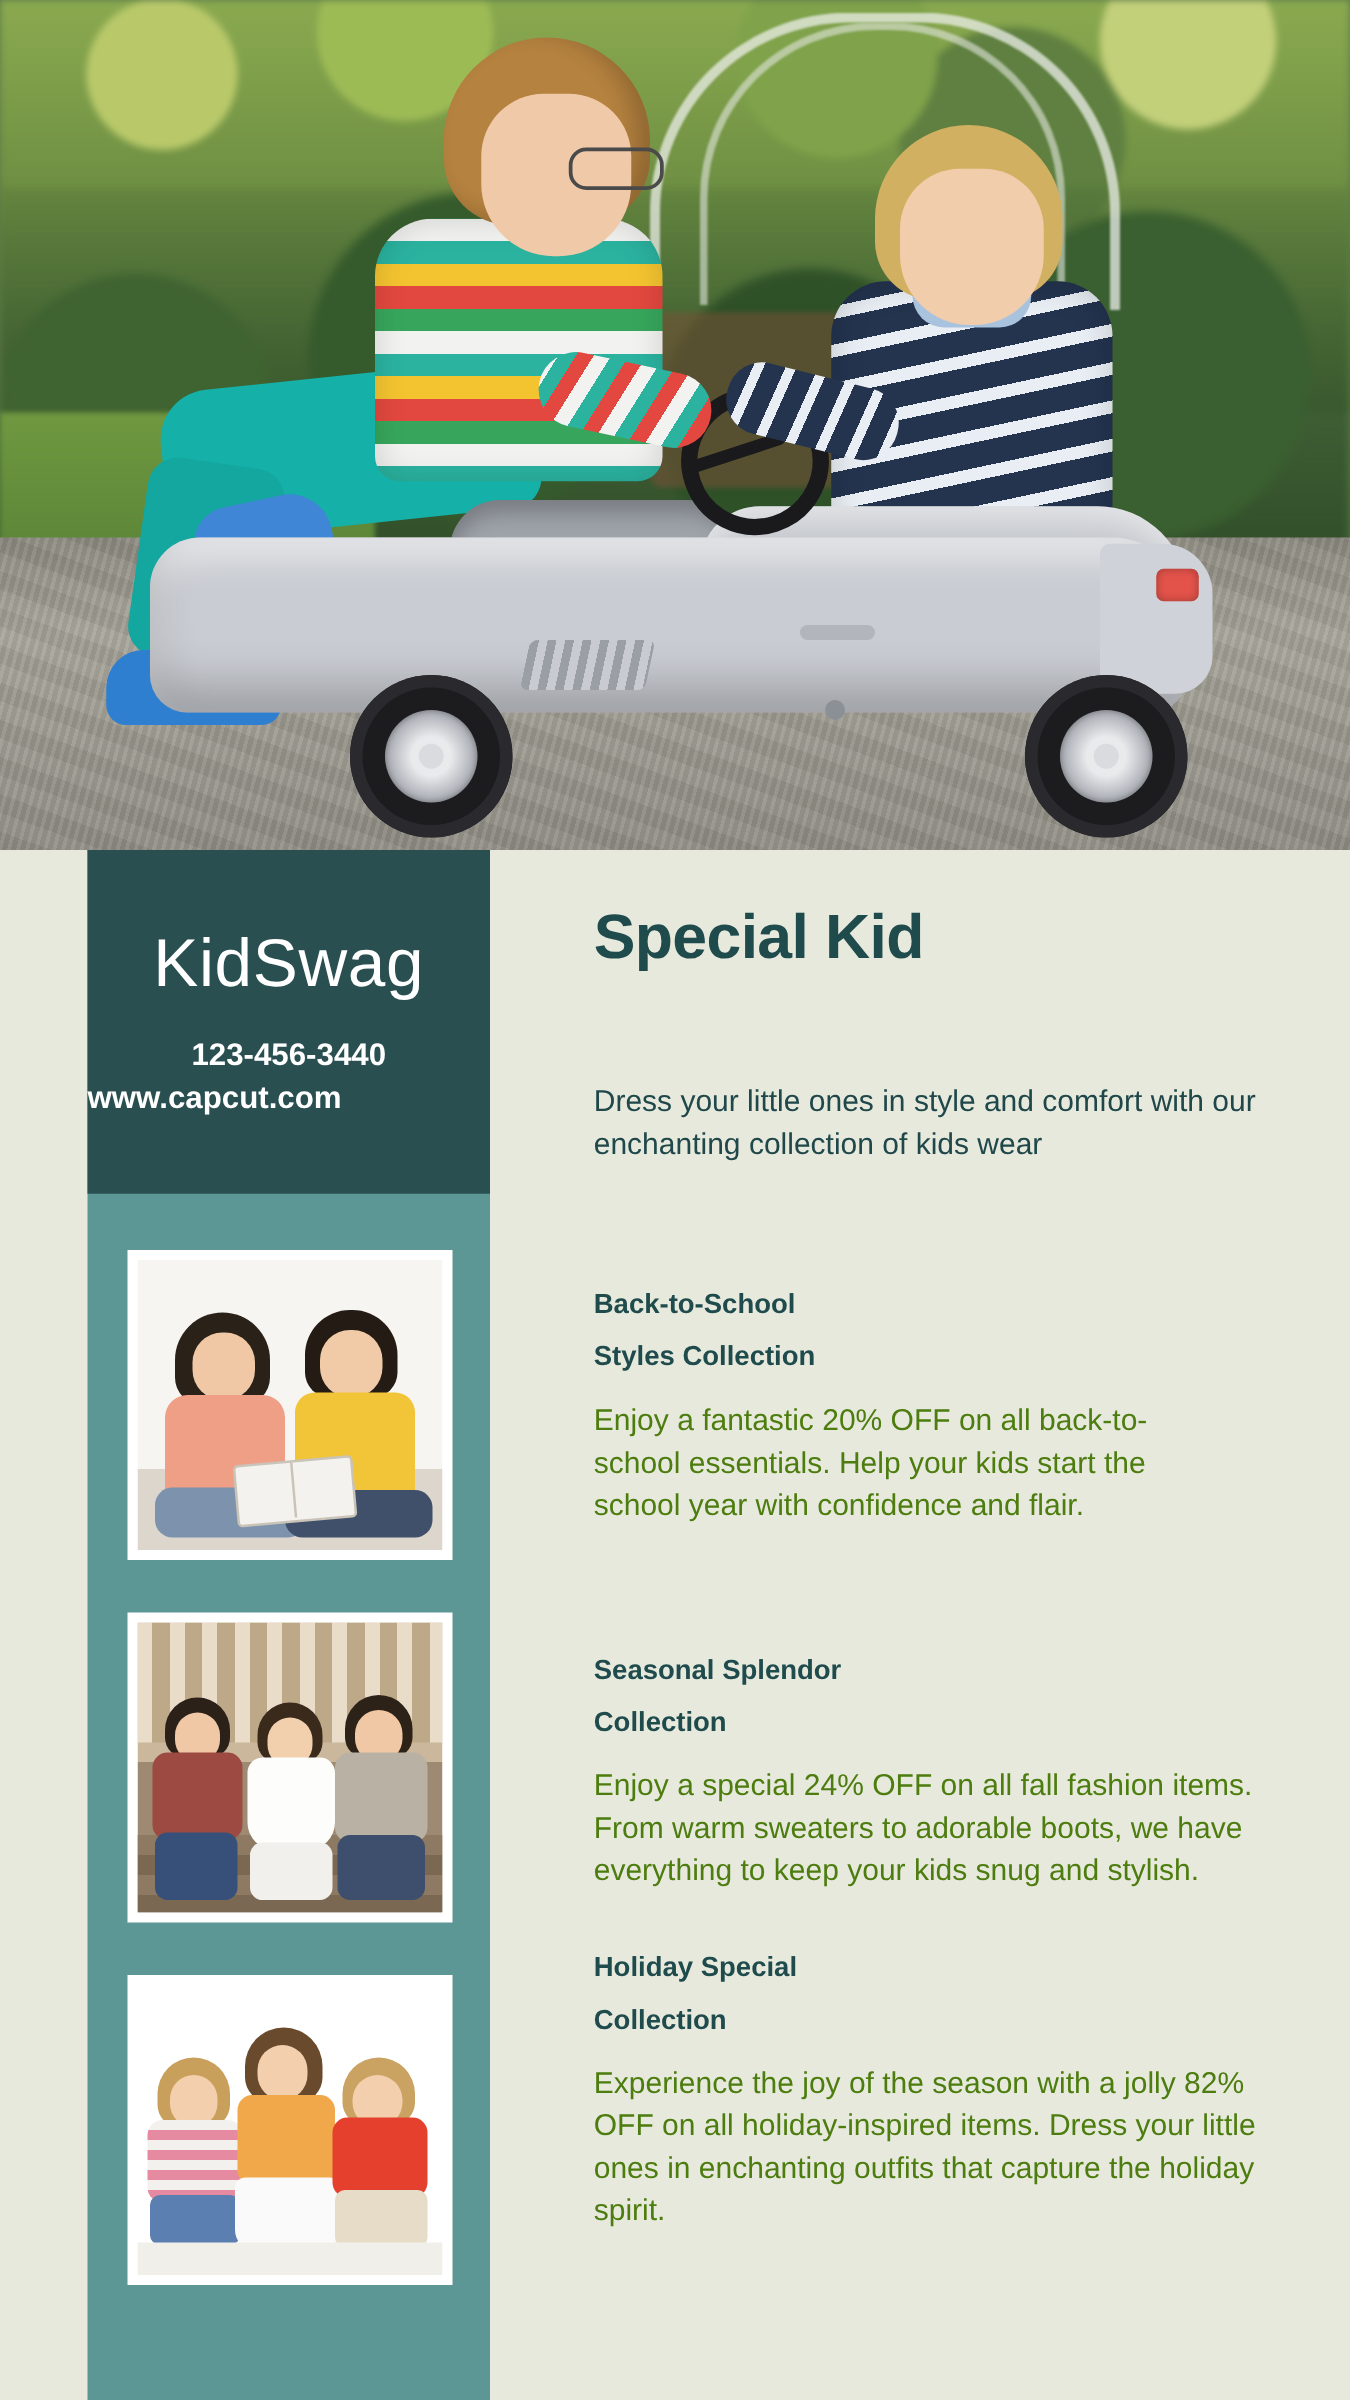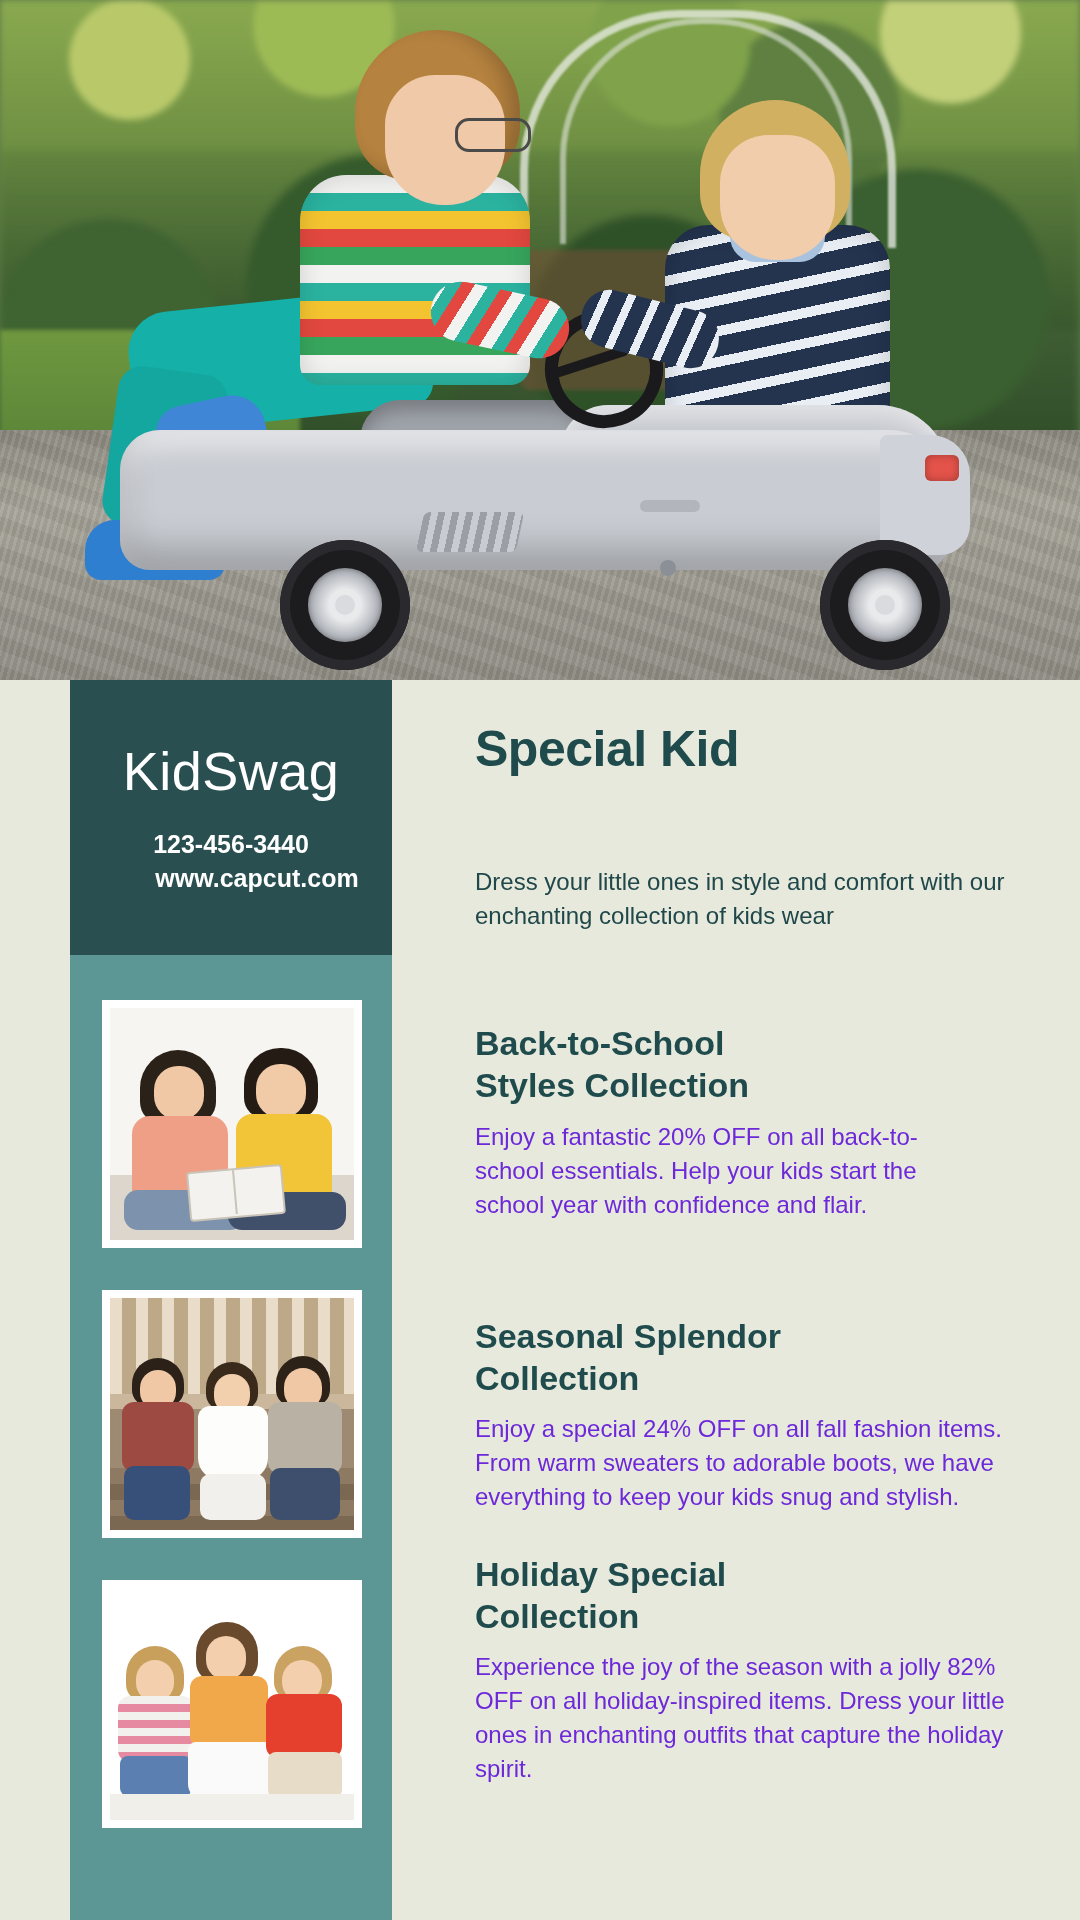--- a/index.html
+++ b/index.html
@@ -97,29 +97,29 @@
   .c2-collar{position:absolute;left:730px;top:228px;width:95px;height:34px;background:#a9c3de;border-radius:10px 10px 30px 30px;}
   .c2-leg{position:absolute;left:600px;top:430px;width:150px;height:110px;background:#2c4b7a;border-radius:24px;}
   .c2-shoe{position:absolute;left:560px;top:515px;width:130px;height:48px;background:#d8c20f;border-radius:22px 28px 12px 12px;}
 
   
   .teal-col{position:absolute;left:70px;top:680px;width:322px;height:1240px;background:#5c9795;}
   .brand-box{position:absolute;left:70px;top:680px;width:322px;height:275px;background:#2a4f51;}
   .brand-name{position:absolute;left:70px;top:740px;width:322px;text-align:center;color:#ffffff;
     font-size:54px;letter-spacing:.5px;}
   .brand-phone{position:absolute;left:70px;top:830px;width:322px;text-align:center;color:#ffffff;font-size:25px;font-weight:bold;}
-  .brand-site{position:absolute;left:70px;top:864px;width:322px;text-align:center;color:#ffffff;font-size:25px;font-weight:bold;margin-left:26px;}
+  .brand-site{position:absolute;left:70px;top:864px;width:322px;color:#ffffff;font-size:25px;font-weight:bold;}
 
   .headline{position:absolute;left:475px;top:718px;width:560px;color:#1f4b4d;font-weight:bold;font-size:50px;line-height:62px;letter-spacing:-.5px;}
   .subhead{position:absolute;left:475px;top:865px;width:575px;color:#20484a;font-size:24px;line-height:34px;}
   .thumb{position:absolute;width:260px;height:248px;background:#ffffff;overflow:hidden;}
   .thumb .inner{position:absolute;left:8px;top:8px;width:244px;height:232px;overflow:hidden;}
 
-  .t-title{position:absolute;color:#1f4b4d;font-weight:bold;font-size:34px;line-height:42px;width:560px;}
-  .t-body{position:absolute;color:#6d28d9;font-size:24px;line-height:34px;width:560px;}
+  .t-title{position:absolute;color:#1f4b4d;font-weight:bold;font-size:22px;line-height:42px;width:560px;}
+  .t-body{position:absolute;color:#4d7c0f;font-size:24px;line-height:34px;width:560px;}
 
   
   .a1{position:absolute;inset:0;background:linear-gradient(180deg,#f7f5f2 0 72%,#ddd6cc 72% 100%);}
   .a1 .g-hair{position:absolute;left:30px;top:42px;width:76px;height:74px;background:#2a2118;border-radius:38px 38px 22px 22px;}
   .a1 .g-face{position:absolute;left:44px;top:58px;width:50px;height:54px;background:#f0c8a5;border-radius:24px;}
   .a1 .g-body{position:absolute;left:22px;top:108px;width:96px;height:86px;background:#ef9f86;border-radius:18px 18px 8px 8px;}
   .a1 .g-legs{position:absolute;left:14px;top:182px;width:120px;height:40px;background:#7d93ad;border-radius:14px;}
   .a1 .b-hair{position:absolute;left:134px;top:40px;width:74px;height:70px;background:#241c14;border-radius:36px 36px 20px 20px;}
   .a1 .b-face{position:absolute;left:146px;top:56px;width:50px;height:54px;background:#f1cba8;border-radius:24px;}
   .a1 .b-body{position:absolute;left:126px;top:106px;width:96px;height:90px;background:#f2c437;border-radius:16px 16px 8px 8px;}

